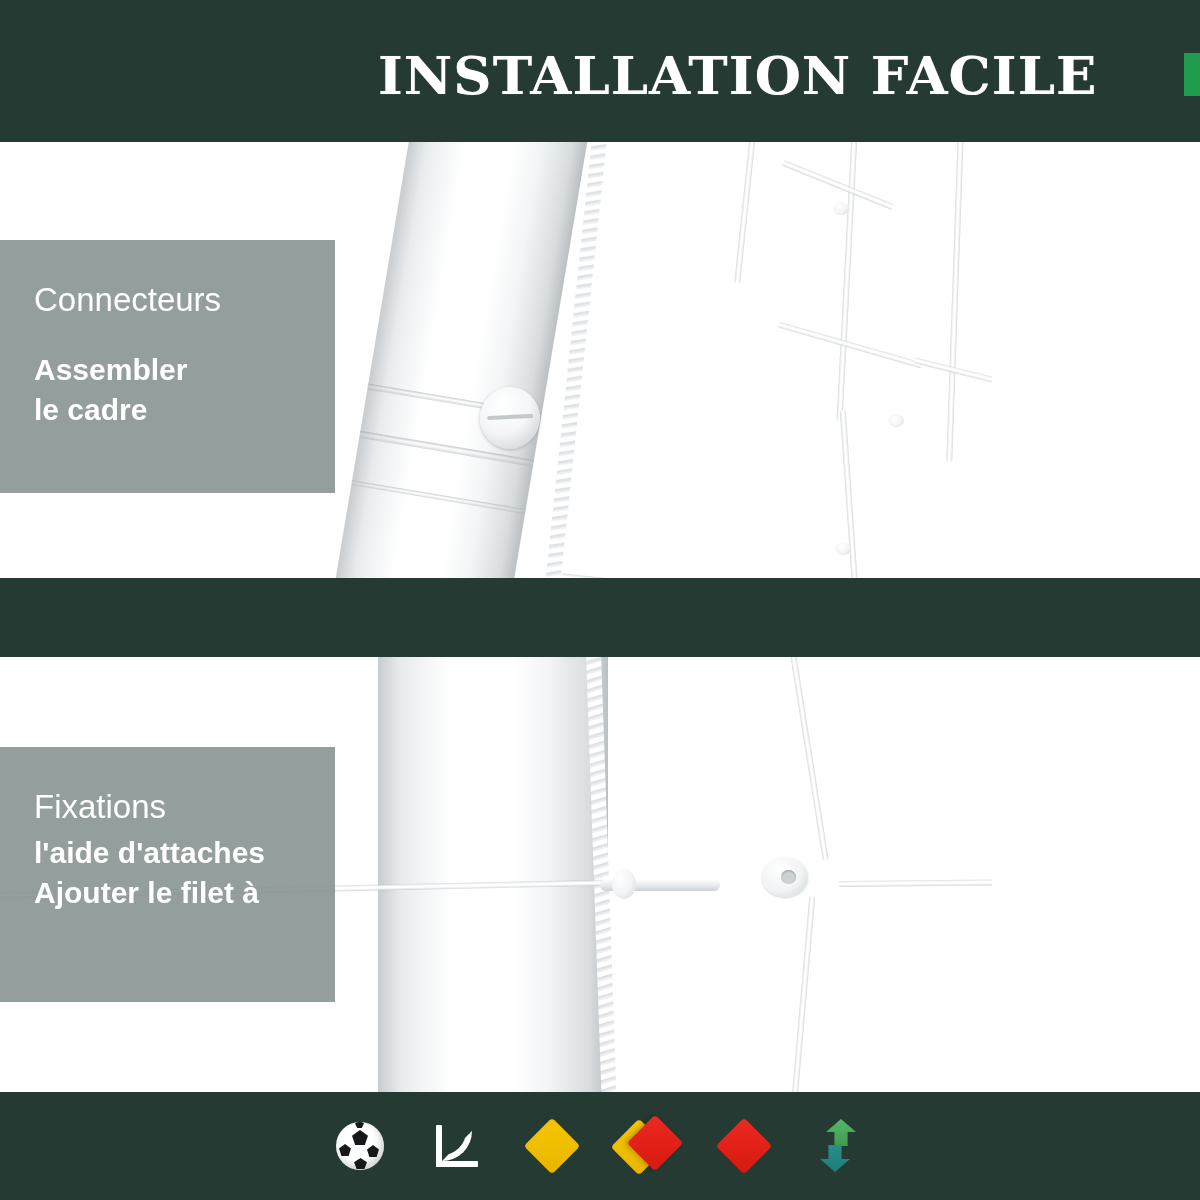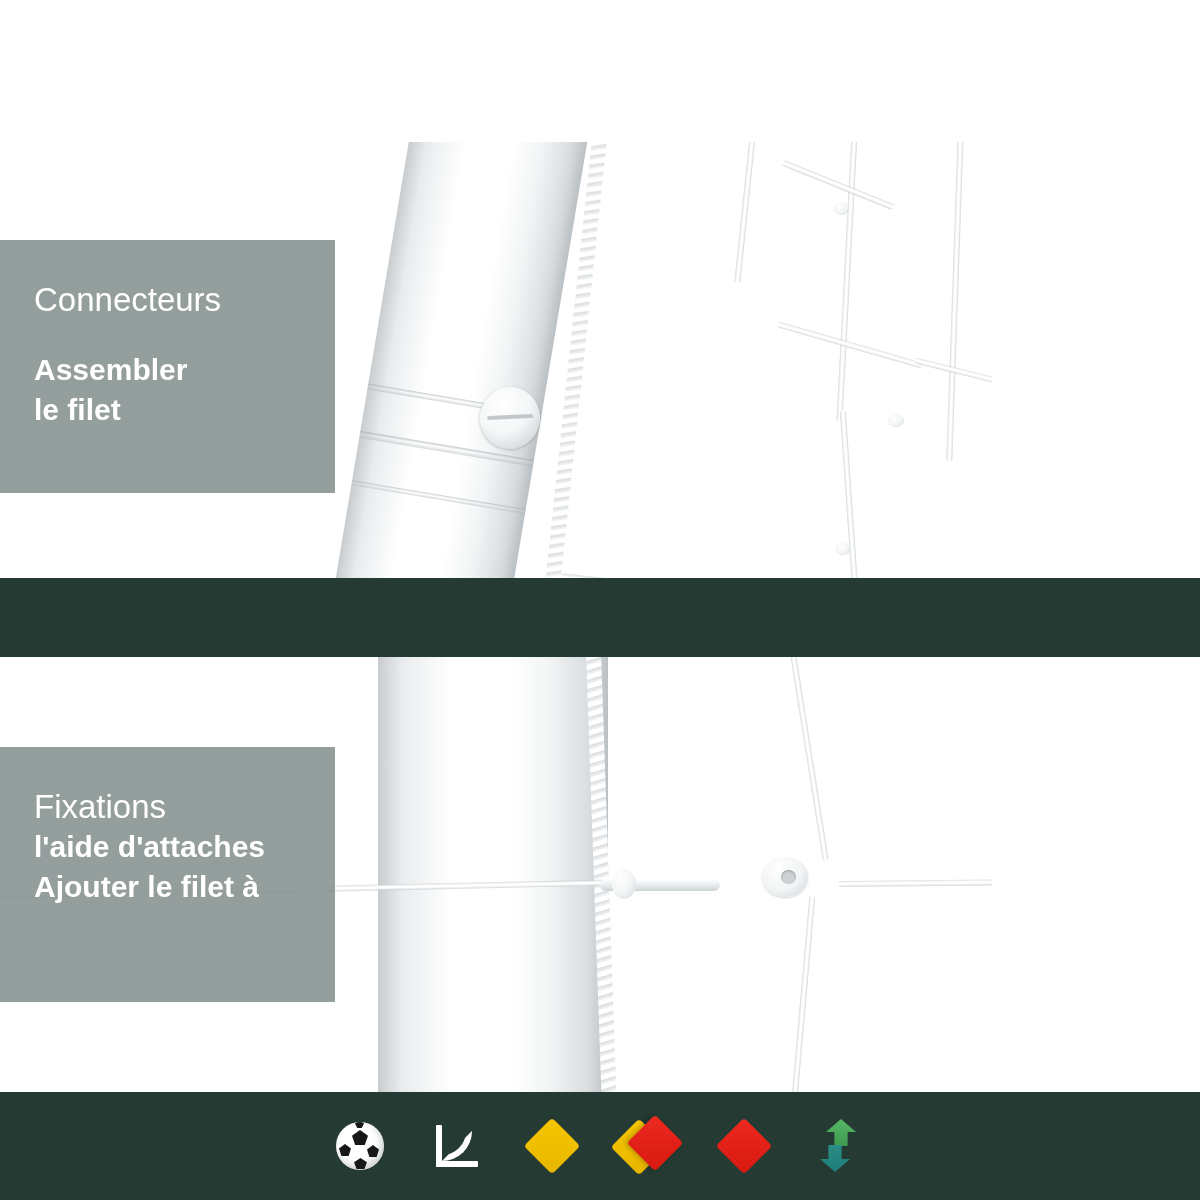--- a/index.html
+++ b/index.html
@@ -140,21 +140,21 @@
   .caption {
     position:absolute; left:0; width:335px;
     background:rgba(133,145,142,.88);
     padding:40px 0 0 34px;
     color:#ffffff;
   }
   .caption-top    { top:240px; height:253px; }
   .caption-bottom { top:747px; height:255px; }
   .caption-title {
     font-size:33px; line-height:40px; font-weight:400; color:#ffffff;
-    margin-bottom:0; white-space:nowrap;
+    margin-bottom:6px; white-space:nowrap;
   }
   .caption-top .caption-title { margin-bottom:30px; }
   .caption-body {
     font-size:30px; line-height:40px; font-weight:700; color:#ffffff;
   }
   .caption-body span { display:block; white-space:nowrap; }
 
   
   .icon-strip {
     position:absolute; left:0; top:1092px; width:1200px; height:108px;
@@ -214,20 +214,24 @@
     left:3px; top:26px;
     background:linear-gradient(180deg,#2a8d86,#1e7d78);
     clip-path:polygon(28% 0,72% 0,72% 52%,100% 52%,50% 100%,0 52%,28% 52%);
   }
 </style>
 </head>
 <body>
 
 <div id="page">
 
+  <div class="header">
+    <div class="header-title">INSTALLATION FACILE</div>
+    <div class="header-accent"></div>
+  </div>
 
   <div class="photo photo-top">
     <div class="scene">
 
       <div class="tube tube-top">
         <div class="ring ring-a"></div>
         <div class="ring ring-b"></div>
         <div class="ring ring-c"></div>
       </div>
 
@@ -253,21 +257,21 @@
       <div class="knot" style="left:1010px;top:322px;"></div>
       <div class="knot" style="left:1118px;top:228px;"></div>
       <div class="knot" style="left:833px;top:60px;"></div>
       <div class="knot" style="left:835px;top:400px;"></div>
     </div>
 
     <div class="caption caption-top" style="top:98px">
       <div class="caption-title">Connecteurs</div>
       <div class="caption-body">
         <span>Assembler</span>
-        <span>le filet</span>
+        <span>le cadre</span>
       </div>
     </div>
   </div>
 
   <div class="band band-mid"></div>
 
   <div class="photo photo-bottom">
     <div class="scene">
 
       <div class="tube tube-bottom"></div>

